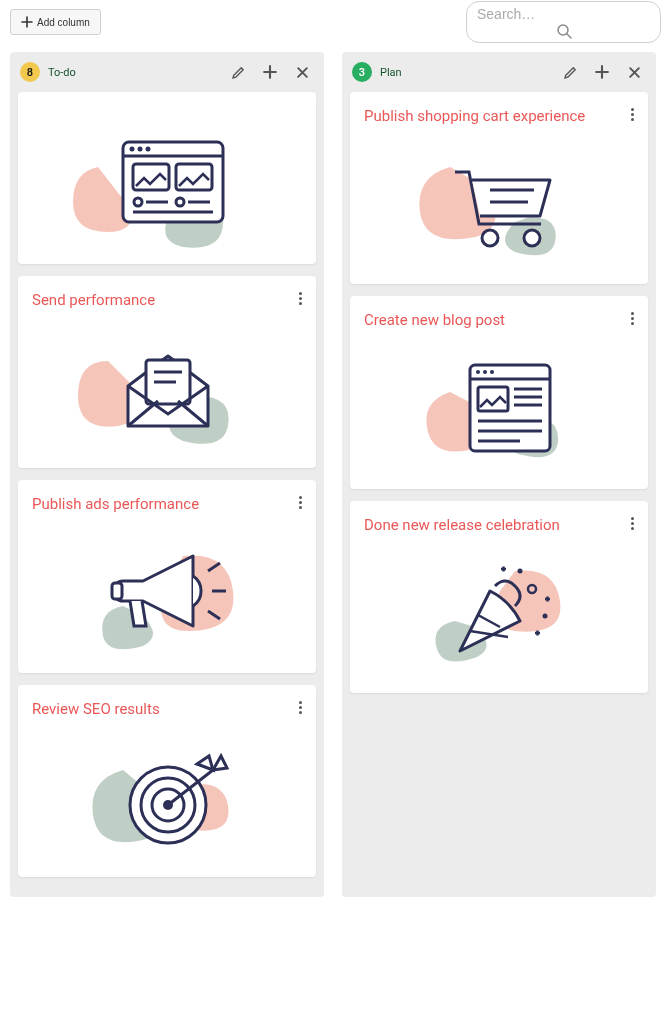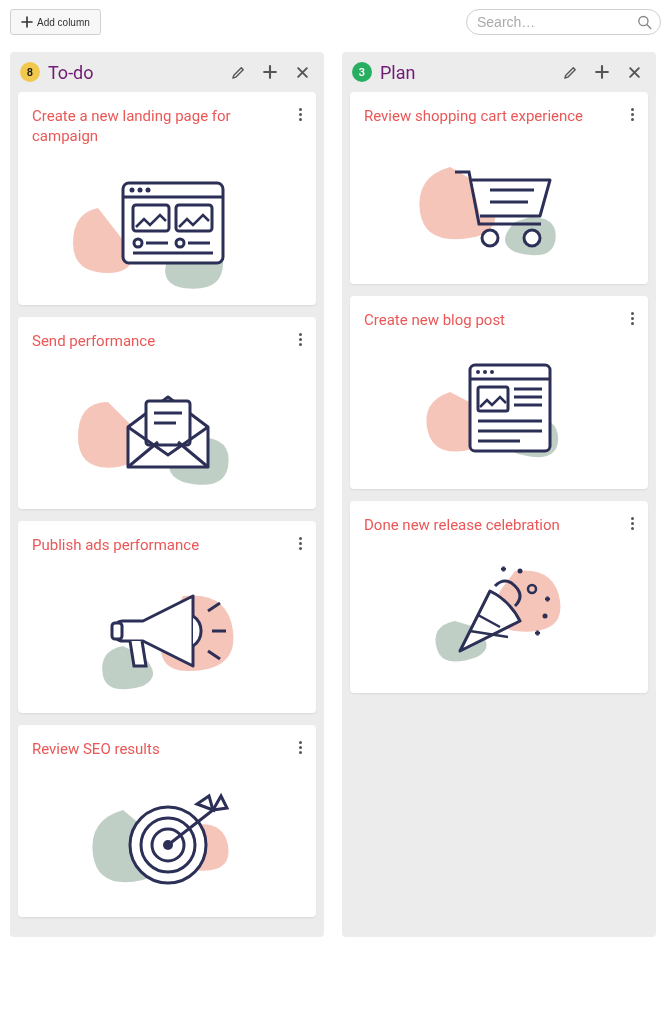--- a/index.html
+++ b/index.html
@@ -33,20 +33,21 @@
     cursor: pointer;
   }
   .search-wrap {
     display: flex;
     align-items: center;
     border: 1px solid #d0d0d0;
     border-radius: 13px;
     padding: 3px 8px;
     width: 195px;
     background: #fff;
+    flex-direction: column;
   }
   .search-input {
     border: none;
     outline: none;
     width: 100%;
     font-size: 14px;
     color: #333;
   }
   .search-input::placeholder { color: #aaa; }
   .board {
@@ -75,22 +76,22 @@
     align-items: center;
     justify-content: center;
     font-size: 11px;
     font-weight: 600;
     color: #1a1a1a;
   }
   .badge-yellow { background: #f2c94c; }
   .badge-green  { background: #27ae60; color: #fff; }
   .col-title {
     flex: 1;
-    font-size: 18px;
-    color: #701a75;
+    font-size: 11px;
+    color: #14532d;
   }
   .icon-btn {
     width: 24px; height: 24px;
     display: flex;
     align-items: center;
     justify-content: center;
     color: #555;
     cursor: pointer;
   }
   .cards {
@@ -273,28 +274,20 @@
           </svg>
       </div>
       <div class="icon-btn">
         <svg width="13" height="13" viewBox="0 0 12 12">
             <path d="M2 2l8 8M10 2l-8 8" stroke="#555" stroke-width="1.8" stroke-linecap="round"></path>
           </svg>
       </div>
     </div>
     <div class="cards">
       <div class="card">
-        <div class="card-title-row">
-          <div class="card-title">Create a new landing page for campaign</div>
-          <div class="dots">
-              <span></span>
-              <span></span>
-              <span></span>
-            </div>
-        </div>
         <div class="illus">
             <svg class="ill" viewBox="0 0 200 140">
               <use href="#ic-browser"></use>
             </svg>
           </div>
       </div>
       <div class="card">
         <div class="card-title-row">
           <div class="card-title">Send performance</div>
           <div class="dots">
@@ -358,21 +351,21 @@
       </div>
       <div class="icon-btn">
         <svg width="13" height="13" viewBox="0 0 12 12">
             <path d="M2 2l8 8M10 2l-8 8" stroke="#555" stroke-width="1.8" stroke-linecap="round"></path>
           </svg>
       </div>
     </div>
     <div class="cards">
       <div class="card">
         <div class="card-title-row">
-          <div class="card-title">Review shopping cart experience</div>
+          <div class="card-title">Publish shopping cart experience</div>
           <div class="dots">
               <span></span>
               <span></span>
               <span></span>
             </div>
         </div>
         <div class="illus">
             <svg class="ill" viewBox="0 0 200 140">
               <use href="#ic-cart"></use>
             </svg>

